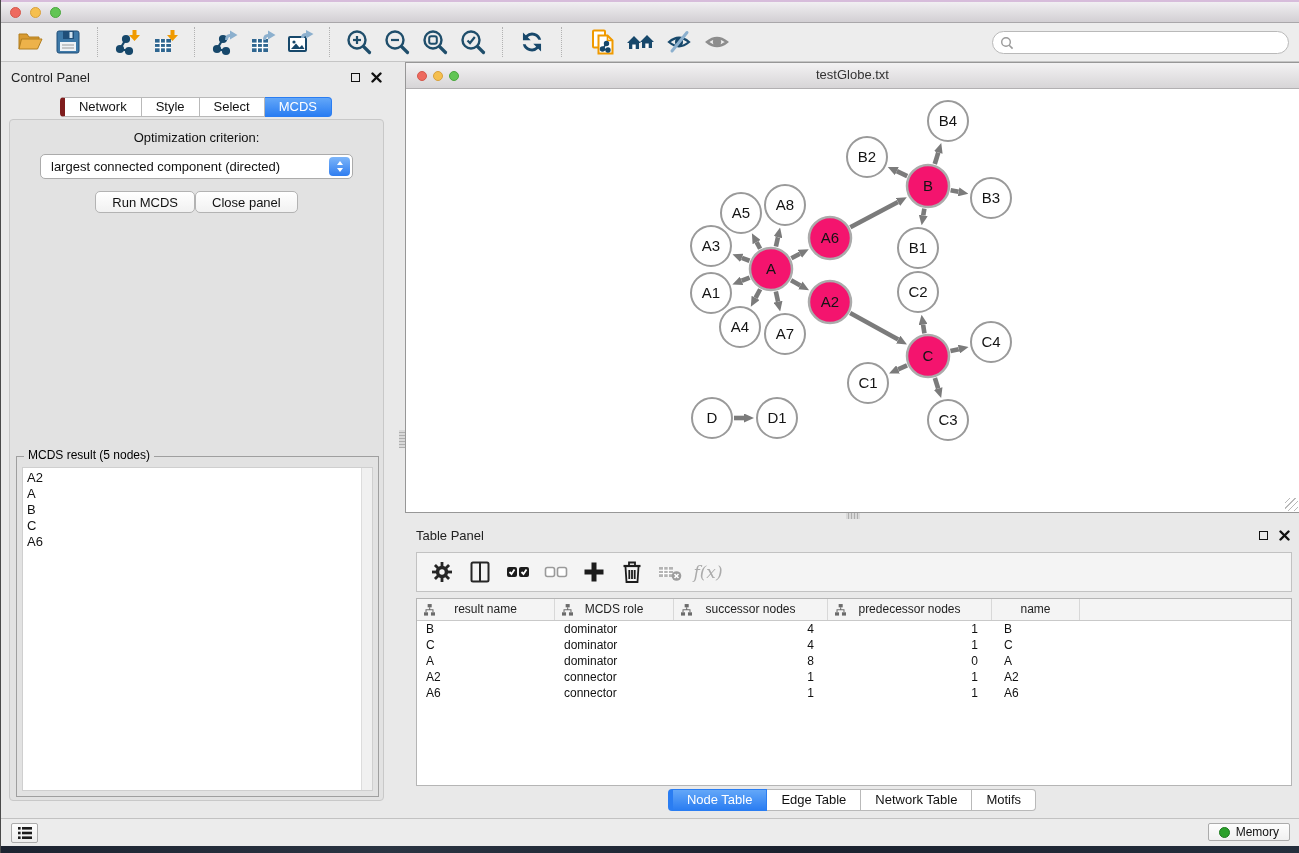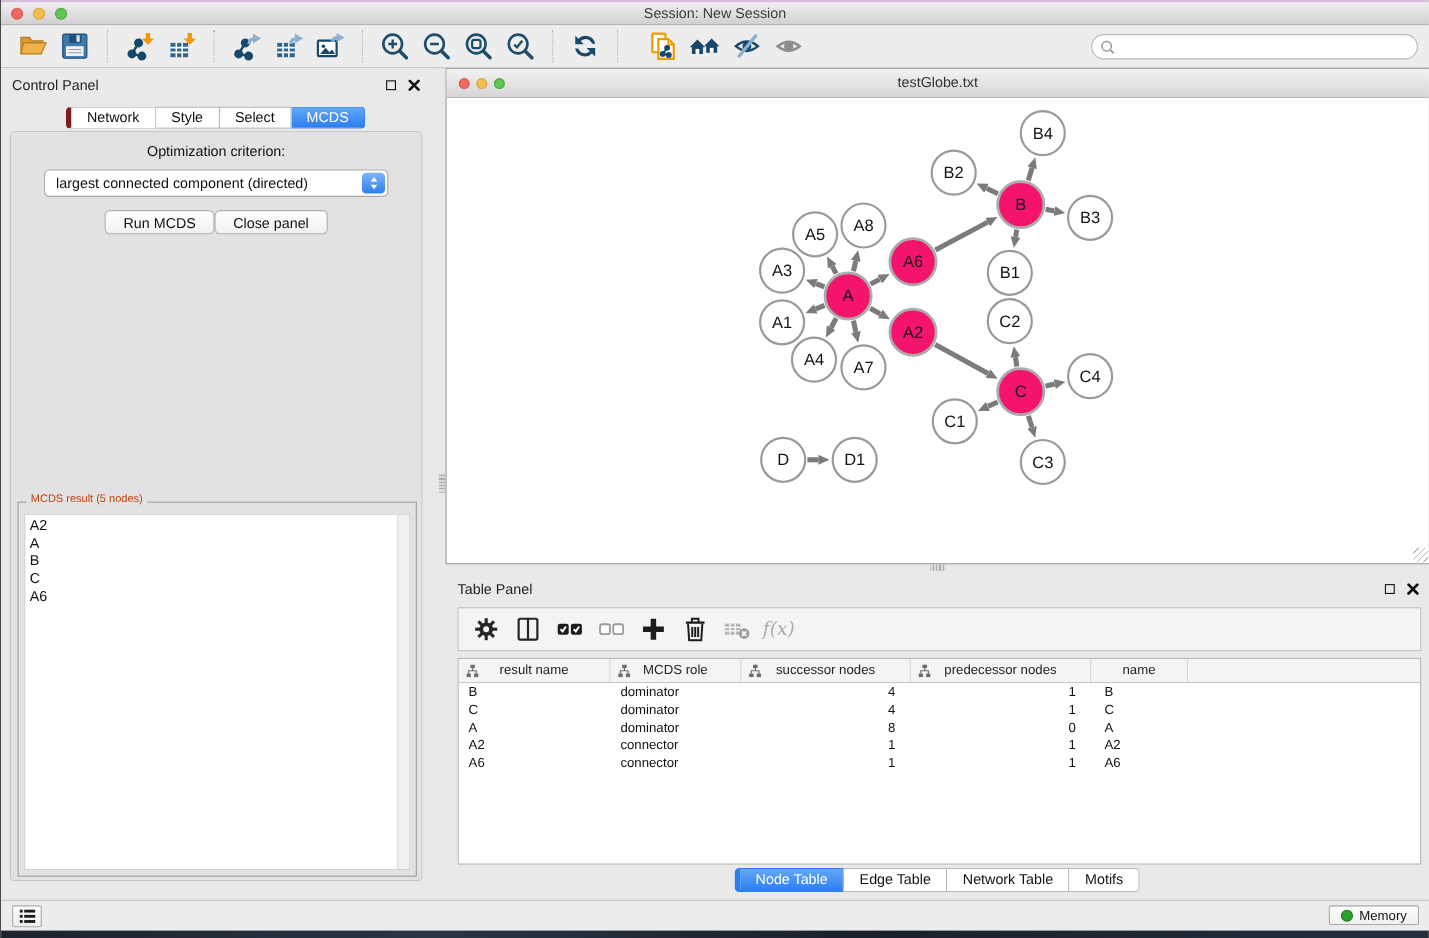--- a/index.html
+++ b/index.html
@@ -37,21 +37,21 @@
   .tab.selected{background:linear-gradient(#63a7f8,#2a7df2);color:#fff;border-color:#2a7df2}
   .cp-body{position:absolute;left:8px;right:7px;top:57px;bottom:17px;background:#e2e2e2;border:1px solid #c8c8c8;border-radius:4px}
   .opt-label{text-align:center;font-size:13px;margin-top:10px;color:#111}
   .dropdown{margin:9px auto 0;width:313px;height:25px;background:#fff;border:1px solid #ababab;border-radius:5px;position:relative;font-size:13px;line-height:23px;padding-left:10px;color:#111}
   .dd-stepper{position:absolute;right:2px;top:2px;width:21px;height:19px;border-radius:4px;background:linear-gradient(#7cb5f9,#2f7df0);display:flex;flex-direction:column;align-items:center;justify-content:center;gap:3px}
   .chev-up{width:0;height:0;border-left:3.5px solid transparent;border-right:3.5px solid transparent;border-bottom:4.5px solid #fff}
   .chev-down{width:0;height:0;border-left:3.5px solid transparent;border-right:3.5px solid transparent;border-top:4.5px solid #fff}
   .btn-row{display:flex;justify-content:center;margin-top:12px}
   .btn{height:22px;padding:0 16px;background:linear-gradient(#ffffff,#f1f1f1);border:1px solid #b3b3b3;border-radius:5px;font-size:13px;color:#111;cursor:default}
   .result-group{position:absolute;left:6px;right:4px;top:336px;bottom:3px;border:1px solid #9f9f9f}
-  .result-legend{position:absolute;top:-9px;left:7px;background:#e2e2e2;padding:0 4px;font-size:10px;color:#c2410c}
+  .result-legend{position:absolute;top:-9px;left:7px;background:#e2e2e2;padding:0 4px;font-size:12px;color:#000000}
   .result-list{position:absolute;left:5px;top:10px;right:5px;bottom:5px;background:#fff;border:1px solid #cfcfcf;display:flex}
   .result-items{flex:1;padding:2px 0 0 4px;overflow:hidden}
   .result-item{font-size:13px;line-height:16px;color:#111}
   .scroll-track{width:11px;background:#f0f0f0;border-left:1px solid #dcdcdc}
 
   
   .network-window{position:absolute;left:404px;top:62px;width:895px;height:451px;background:#fff;border:1px solid #979797}
   .nw-titlebar{position:relative;height:26px;background:linear-gradient(#f3f2f3,#d7d5d7);border-bottom:1px solid #b2b0b2}
   .nw-titlebar .title-text{text-align:center;font-size:13px;line-height:24px;color:#333}
   .nw-lights{position:absolute;left:11px;top:8px;display:flex;gap:6px}
@@ -92,21 +92,20 @@
 <body>
 
 <div class="app">
 
   <div class="titlebar">
     <div class="lights">
       <span class="light red"></span>
       <span class="light yellow"></span>
       <span class="light green"></span>
     </div>
-    <div class="title-text">Session: New Session</div>
   </div>
 
   <div class="toolbar">
     <div class="tgroup">
       <div class="tbtn">
         <svg width="28" height="28" viewBox="0 0 28 28">
           <path d="M3 21 L3 6 L11 6 L13 9 L23 9 L23 11" fill="#D99B31" stroke="#B27E1F" stroke-width="1"></path>
           <path d="M5.5 11 L26 11 L21.5 21 L3 21 Z" fill="#EDB24A" stroke="#B27E1F" stroke-width="1"></path>
         </svg>
       </div>

